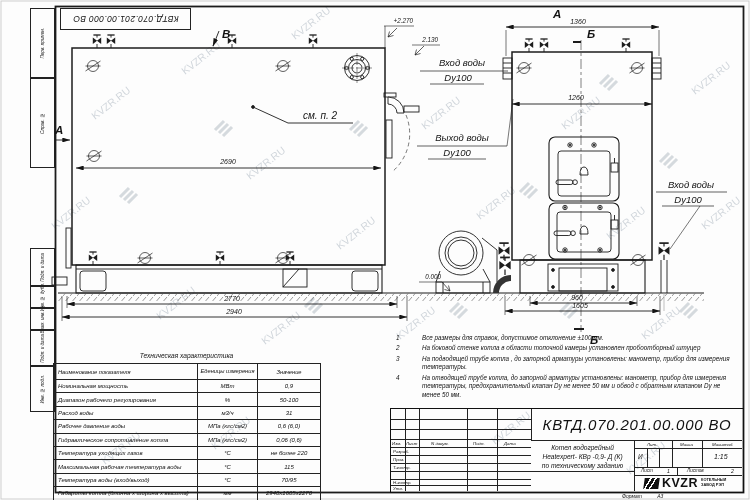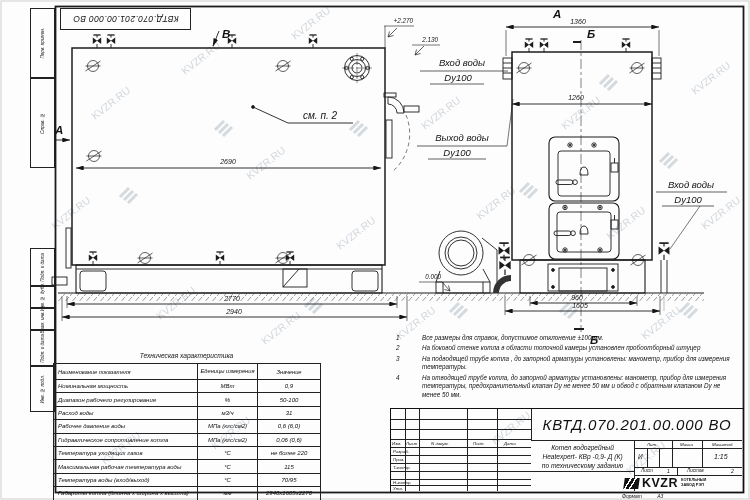--- a/index.html
+++ b/index.html
@@ -42,21 +42,21 @@
           box-sizing:border-box;}
   .vl{position:absolute;width:0;border-left:.9px solid #222;}
   .hl{position:absolute;height:0;border-top:.9px solid #222;}
   .tb-txt{position:absolute;font:italic 4.4px "Liberation Sans",sans-serif;white-space:nowrap;color:#111;}
   .tb-doc{position:absolute;left:140px;top:0;width:211px;height:32px;border-left:1.3px solid #222;
           border-bottom:1.3px solid #222;box-sizing:border-box;display:flex;align-items:center;
           justify-content:center;font:italic 15px "Liberation Sans",sans-serif;letter-spacing:.8px;}
   .tb-title{position:absolute;left:141px;top:32px;width:101px;height:30px;display:flex;flex-direction:column;
             align-items:center;justify-content:center;text-align:center;
             font:italic 6.6px/9px "Liberation Sans",sans-serif;}
-  .tb-logo{position:absolute;left:228px;top:67px;width:106px;height:14px;display:flex;align-items:center;}
+  .tb-logo{position:absolute;left:248px;top:67px;width:106px;height:14px;display:flex;align-items:center;}
   .kvzr-glyph{width:15px;height:11px;margin-left:5px;transform:skewX(-8deg);
       background:linear-gradient(115deg,#111 0 28%,#fff 28% 36%,#111 36% 52%,#fff 52% 60%,#111 60% 100%);}
   .kvzr-txt{font:700 12.5px "Liberation Sans",sans-serif;letter-spacing:.5px;margin-left:3px;color:#111;}
   .kvzr-sub{font:700 3.9px/4.8px "Liberation Sans",sans-serif;margin-left:3px;color:#111;}
   .format-line{position:absolute;top:493px;font:italic 5px "Liberation Sans",sans-serif;}
 </style>
 </head>
 <body>
 
 <div class="page">

